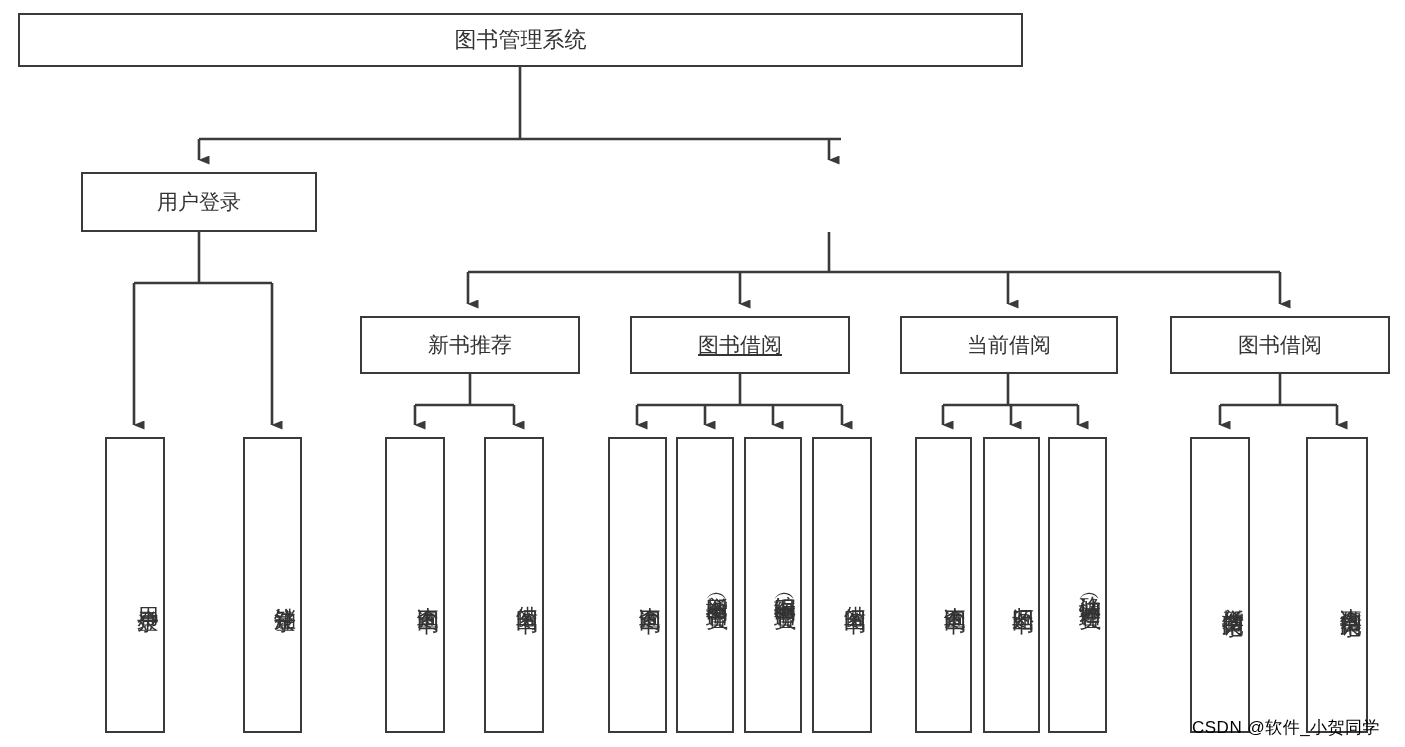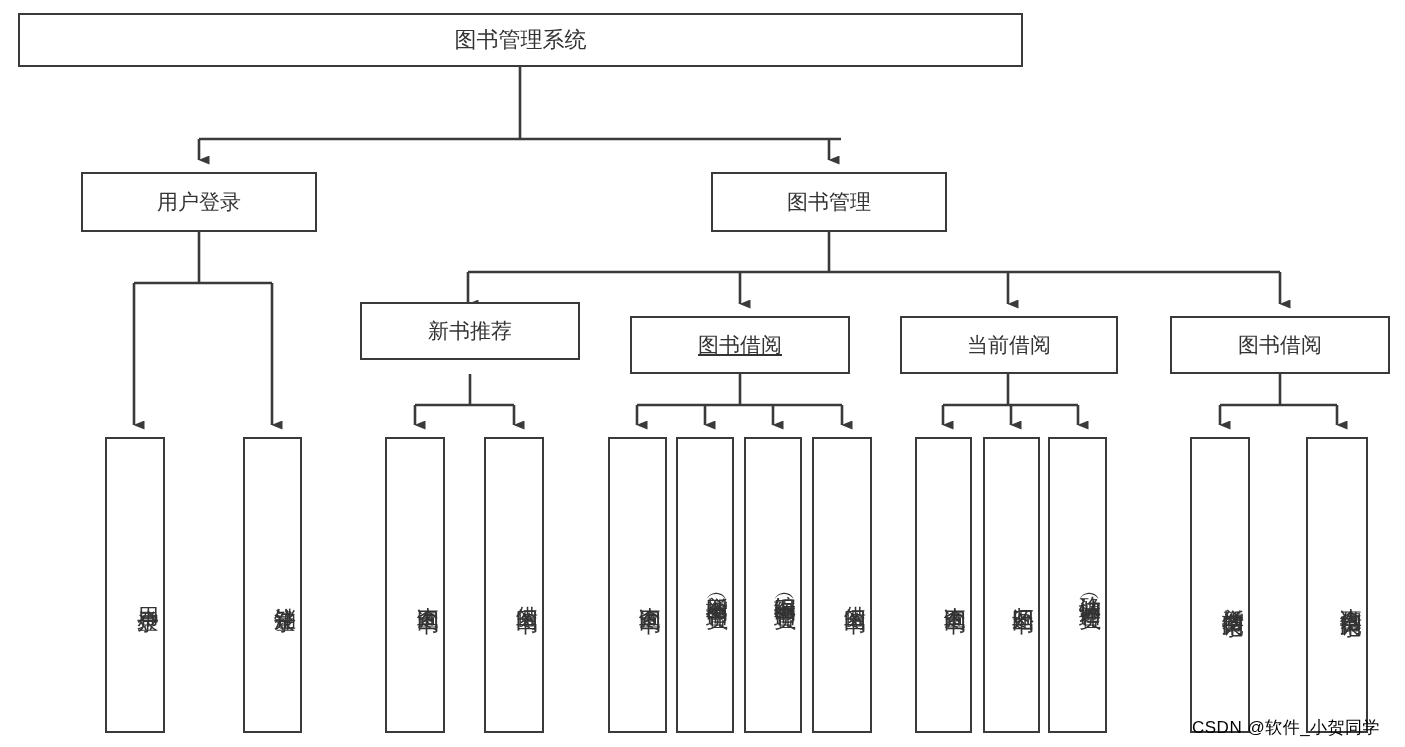--- a/index.html
+++ b/index.html
@@ -120,25 +120,22 @@
     </g>
   </svg>
 
   <div class="node horiz root" style="left:18px; top:13px; width:1005px; height:54px;">
     <span>图书管理系统</span>
   </div>
 
   <div class="node horiz" style="left:81px; top:172px; width:236px; height:60px;">
     <span>用户登录</span>
   </div>
-  <div class="node horiz" style="left:711px; top:172px; width:236px; height:60px;">
-    <span>图书管理</span>
-  </div>
 
-  <div class="node horiz" style="left:360px; top:302px; width:220px; height:58px;align-items:center;">
+  <div class="node horiz" style="left:360px; top:316px; width:220px; height:58px;align-items:center;">
     <span>新书推荐</span>
   </div>
   <div class="node horiz" style="left:630px; top:316px; width:220px; height:58px;text-decoration:underline;">
     <span>图书借阅</span>
   </div>
   <div class="node horiz" style="left:900px; top:316px; width:218px; height:58px;">
     <span>当前借阅</span>
   </div>
   <div class="node horiz" style="left:1170px; top:316px; width:220px; height:58px;">
     <span>图书借阅</span>

